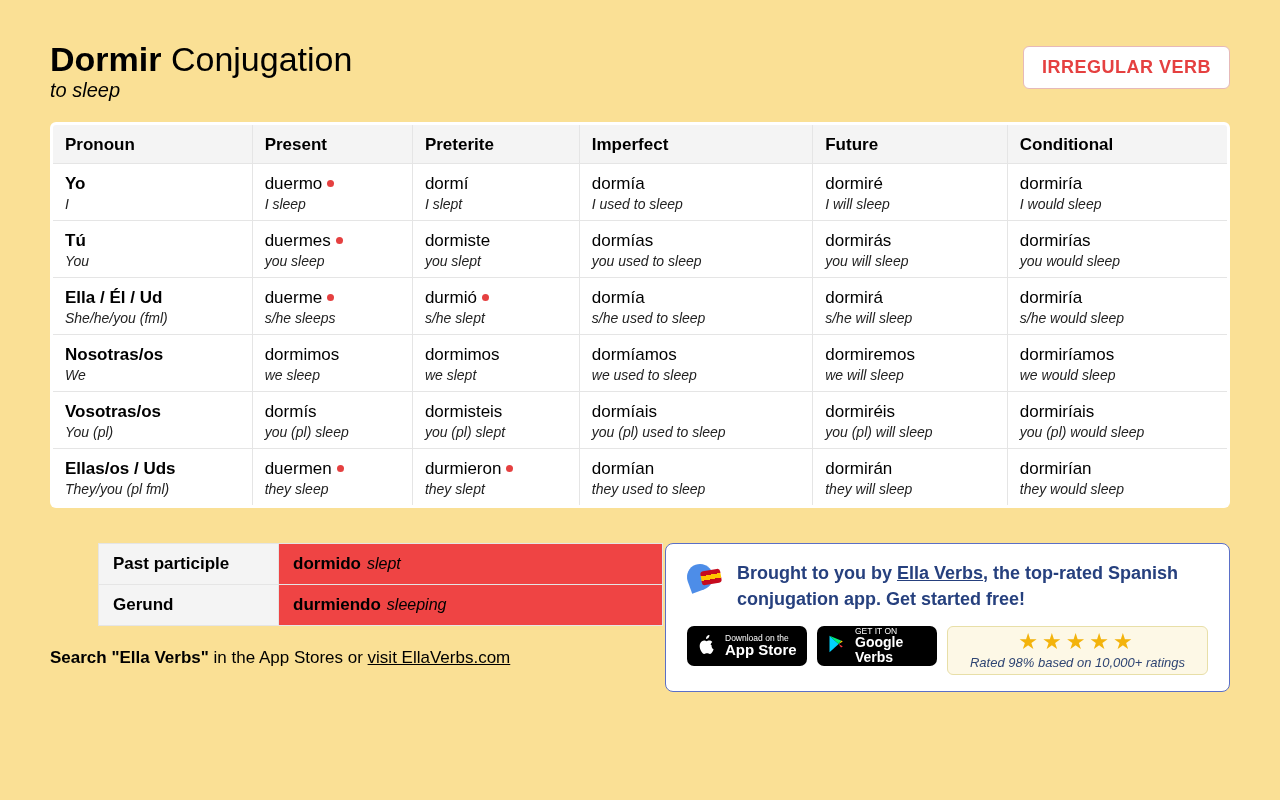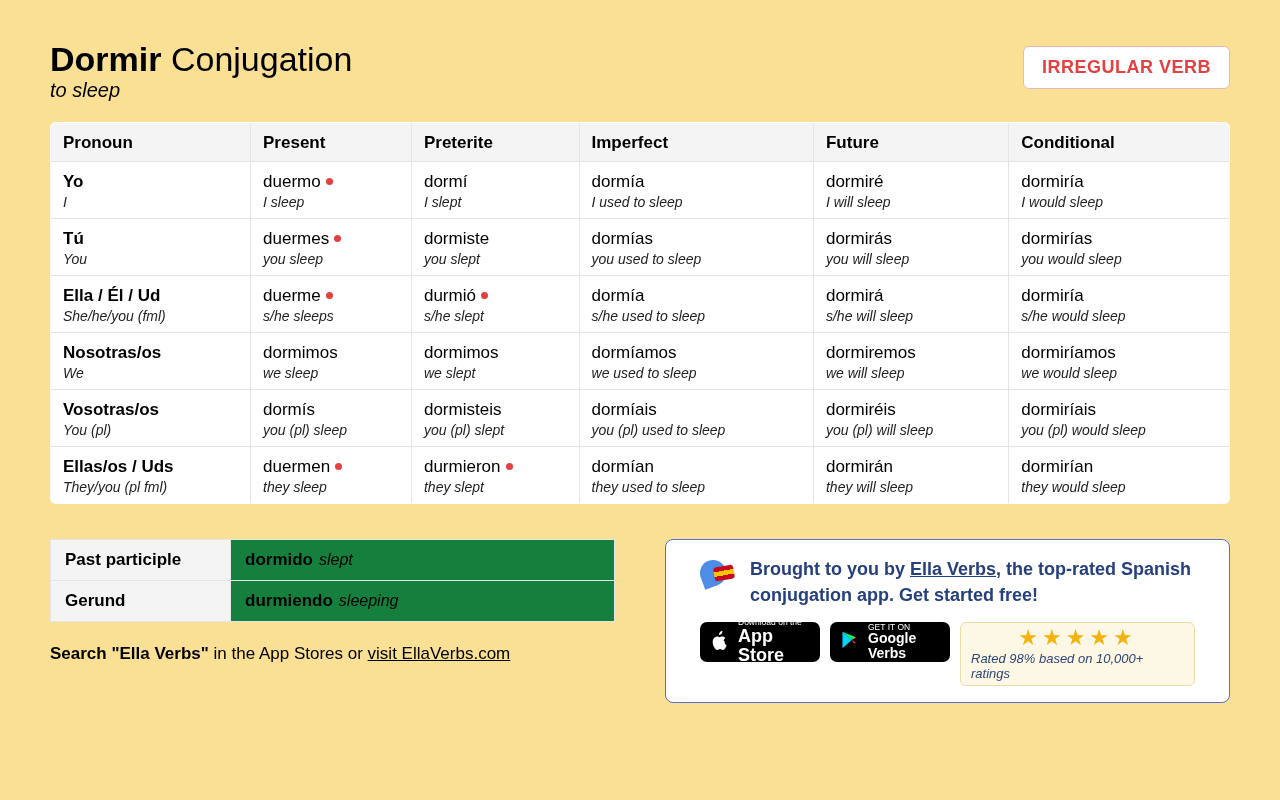--- a/index.html
+++ b/index.html
@@ -24,21 +24,21 @@
     border: 1px solid #e6b9b9;
     border-radius: 6px;
     padding: 10px 18px;
     margin-top: 6px;
     text-align: center;
   }
   table.conj {
     width: 100%;
     border-collapse: collapse;
     background: #fff;
-    border: 1px solid #ec4899;
+    border: 3px solid #ec4899;
     border-radius: 6px;
     overflow: hidden;
     font-size: 17px;
   }
   table.conj th, table.conj td {
     border: 1px solid #e5e5e5;
     padding: 10px 12px 8px 12px;
     text-align: left;
     vertical-align: top;
   }
@@ -49,51 +49,51 @@
   }
   .pronoun { font-weight: 700; font-size: 17px;}
   .pronoun .gloss, .cell .gloss {
     display:block; font-style: italic; font-weight: 400; font-size: 14px; margin-top:2px; color:#222;
   }
   .cell .word { font-weight: 500; font-size: 17px;}
   .dot { display:inline-block; width:7px; height:7px; background:#e54040; border-radius:50%; margin-left:5px; position:relative; top:-2px;}
   .bottom { display:flex; gap:50px; margin-top:35px; align-items:flex-start;}
   .left-bottom { flex:1; }
   table.part {
-    width:100%; border-collapse: collapse; background:#15803d; border:1px solid #ddd; font-size:17px;
+    width:100%; border-collapse: collapse; background:#ef4444; border:1px solid #ddd; font-size:17px;margin-left:48px;
   }
   table.part td, table.part th { border:1px solid #e5e5e5; padding:10px 14px; text-align:left;}
   table.part .label { background:#f4f4f4; font-weight:700; width:180px;}
   table.part .val .word { font-weight:700;}
   table.part .val .gloss { font-style:italic; font-size:16px; margin-left:6px;}
   .searchline { margin-top:22px; font-size:17px; font-weight:700;}
   .searchline .light { font-weight:500;}
   .searchline .link { text-decoration: underline; }
   .promo {
     width: 565px;
     background:#fff;
     border:1.5px solid #5b6fc7;
     border-radius:8px;
-    padding:16px 34px;
+    padding:16px 21px;
   }
   .promo-top { display:flex; gap:14px; font-size:18px; font-weight:700; color:#26407e; line-height:1.45;}
   .promo-top .icon {
     flex:0 0 36px; width:36px; height:36px; position:relative;
   }
   .promo-top .icon .a { position:absolute; width:26px; height:26px; background:#4d8de8; border-radius:50% 50% 50% 0; transform:rotate(-20deg); left:0; top:4px;}
   .promo-top .icon .b { position:absolute; width:20px; height:14px; border-radius:3px; left:14px; top:10px;
     background: linear-gradient(to bottom, #c60b1e 33%, #ffc400 33% 66%, #c60b1e 66%); transform:rotate(-10deg);}
   .promo-top .link { text-decoration: underline;}
   .promo-bottom { display:flex; gap:10px; margin-top:14px; align-items:stretch;}
   .store {
     width:120px; height:40px; background:#000; border-radius:7px; color:#fff; display:flex; align-items:center; padding:0 10px; gap:8px; cursor:pointer;
   }
   .store .logo { flex:0 0 20px;}
   .store .txt .sm { font-size:8.5px; line-height:1; display:block;}
-  .store .txt .lg { font-size:18px; font-weight:600; line-height:1.1; display:block;}
+  .store .txt .lg { font-size:15px; font-weight:600; line-height:1.1; display:block;}
   .gp .txt .lg { font-size:14px;}
   .rating {
     flex:1; background:#fdf8e6; border:1px solid #e8dfa8; border-radius:6px; display:flex; flex-direction:column; align-items:center; justify-content:center; padding:4px 10px;
   }
   .stars { color:#f3b30c; font-size:22px; letter-spacing:4px; line-height:1;}
   .rating .txt { font-size:13px; font-style:italic; color:#2f4573; margin-top:2px;}
 </style>
 </head>
 <body>
 

